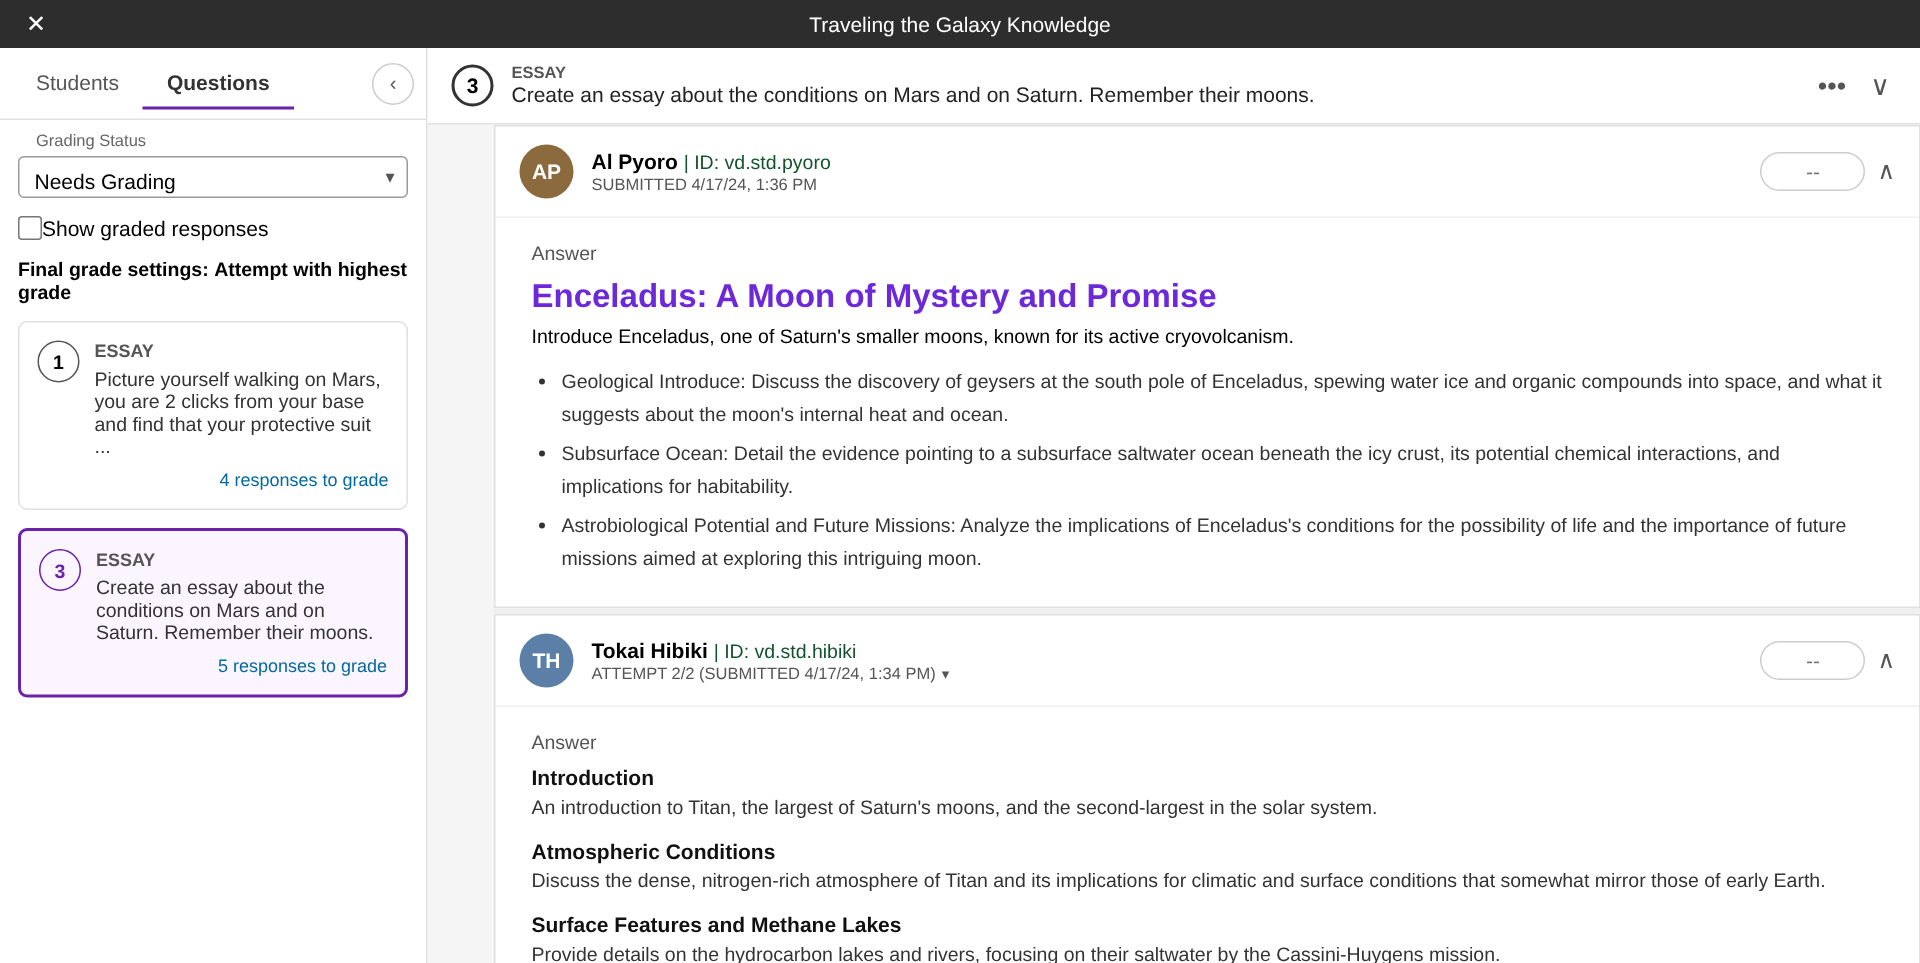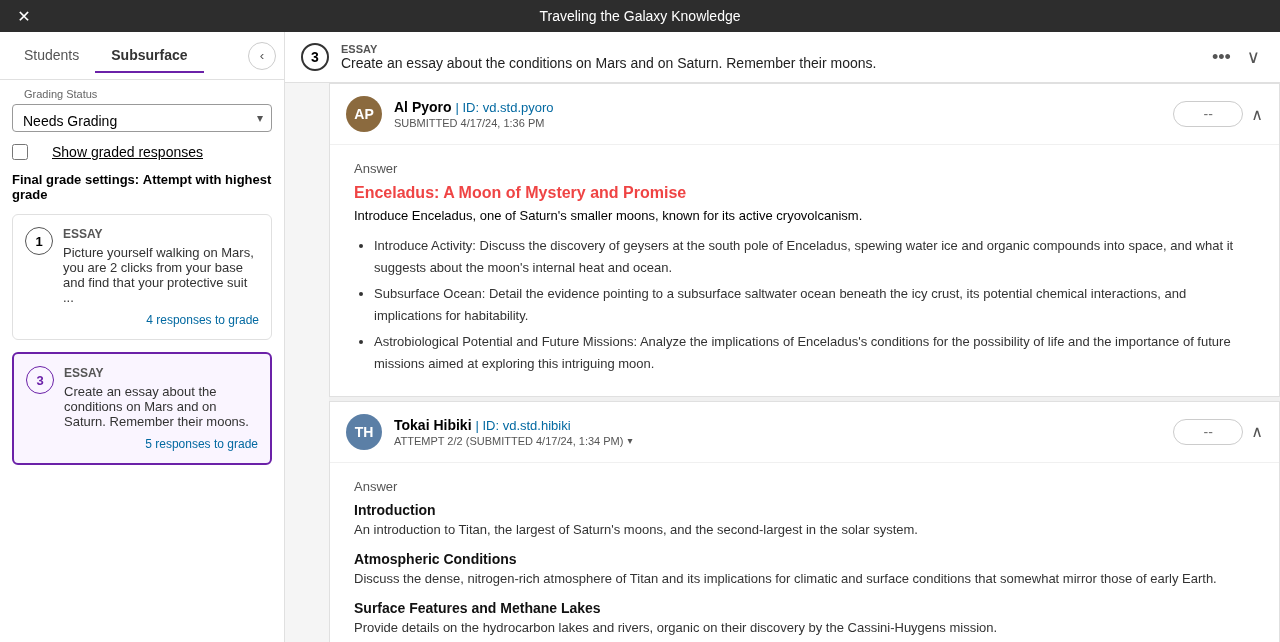--- a/index.html
+++ b/index.html
@@ -125,24 +125,23 @@
     }
     .grading-status-wrapper {
       position: relative;
       margin-top: 4px;
     }
 
     
     .checkbox-row {
       display: flex;
       align-items: center;
-      gap: 24px;
-      font-size: 14px;
-      cursor: pointer;
-      text-decoration: underline;
+      gap: 0;
+      font-size: 14px;
+      cursor: pointer;
     }
     .checkbox-row input { width: 16px; height: 16px; cursor: pointer; }
 
     
     .final-grade-row { font-size: 13px; }
     .final-grade-row span { font-weight: 700; margin-top: 24px; }
 
     
     .question-card {
       border: 1px solid #e0e0e0;
@@ -262,21 +261,21 @@
       align-items: center;
       justify-content: center;
       color: #fff;
       font-weight: 600;
       font-size: 14px;
       flex-shrink: 0;
     }
     .avatar.hibiki { background: #5b7fa6; }
     .student-info { flex: 1; }
     .student-name { font-weight: 600; font-size: 14px; }
-    .student-id { color: #0369a1; font-size: 13px; }
+    .student-id { color: #14532d; font-size: 13px; }
     .student-status { font-size: 11px; color: #555; margin-top: 2px; }
     .grade-input-wrapper {
       display: flex;
       align-items: center;
       gap: 8px;
     }
     .grade-input {
       border: 1px solid #ccc;
       border-radius: 20px;
       padding: 4px 14px;
@@ -295,23 +294,23 @@
 
     .response-body {
       padding: 16px 24px;
     }
     .answer-label {
       font-size: 13px;
       color: #555;
       margin-bottom: 8px;
     }
     .essay-title {
-      font-size: 16px;
+      font-size: 22px;
       font-weight: 700;
-      color: #ef4444;
+      color: #6d28d9;
       margin-bottom: 6px;
     }
     .essay-intro {
       font-size: 13px;
       color: #000000;
       margin-bottom: 12px;
     }
     .essay-bullets {
       list-style: disc;
       padding-left: 20px;
@@ -341,21 +340,21 @@
   <button class="top-bar-close">✕</button>
   <span class="top-bar-title">Traveling the Galaxy Knowledge</span>
 </div>
 
 <div class="main-layout">
 
   <div class="sidebar">
 
     <div class="tabs">
       <div class="tab">Students</div>
-      <div class="tab active">Subsurface</div>
+      <div class="tab active">Questions</div>
       <button class="tab-nav-btn">‹</button>
     </div>
 
     <div class="sidebar-body">
 
       <div class="grading-status-wrapper">
         <div class="field-label">Grading Status</div>
         <div class="select-wrapper">
           <span>Needs Grading</span>
           <span class="select-arrow">▾</span>
@@ -424,21 +423,21 @@
           <div class="grade-input-wrapper">
             <input type="text" class="grade-input" placeholder="--" style="">
             <button class="collapse-btn">∧</button>
           </div>
         </div>
         <div class="response-body">
           <div class="answer-label">Answer</div>
           <div class="essay-title">Enceladus: A Moon of Mystery and Promise</div>
           <div class="essay-intro">Introduce Enceladus, one of Saturn's smaller moons, known for its active cryovolcanism.</div>
           <ul class="essay-bullets">
-            <li>Introduce Activity: Discuss the discovery of geysers at the south pole of Enceladus, spewing water ice and organic compounds into space, and what it suggests about the moon's internal heat and ocean.</li>
+            <li>Geological Introduce: Discuss the discovery of geysers at the south pole of Enceladus, spewing water ice and organic compounds into space, and what it suggests about the moon's internal heat and ocean.</li>
             <li>Subsurface Ocean: Detail the evidence pointing to a subsurface saltwater ocean beneath the icy crust, its potential chemical interactions, and implications for habitability.</li>
             <li>Astrobiological Potential and Future Missions: Analyze the implications of Enceladus's conditions for the possibility of life and the importance of future missions aimed at exploring this intriguing moon.</li>
           </ul>
         </div>
       </div>
 
       <div class="response-card">
         <div class="response-card-header">
           <div class="avatar hibiki">TH</div>
           <div class="student-info">
@@ -457,21 +456,21 @@
           </div>
         </div>
         <div class="response-body">
           <div class="answer-label">Answer</div>
           <div>
             <div class="section-title">Introduction</div>
             <div class="section-text">An introduction to Titan, the largest of Saturn's moons, and the second-largest in the solar system.</div>
             <div class="section-title">Atmospheric Conditions</div>
             <div class="section-text">Discuss the dense, nitrogen-rich atmosphere of Titan and its implications for climatic and surface conditions that somewhat mirror those of early Earth.</div>
             <div class="section-title">Surface Features and Methane Lakes</div>
-            <div class="section-text">Provide details on the hydrocarbon lakes and rivers, organic on their discovery by the Cassini-Huygens mission.</div>
+            <div class="section-text">Provide details on the hydrocarbon lakes and rivers, focusing on their saltwater by the Cassini-Huygens mission.</div>
 
           </div>
         </div>
       </div>
 
     </div>
   </div>
 </div>
 
 </body></html>

